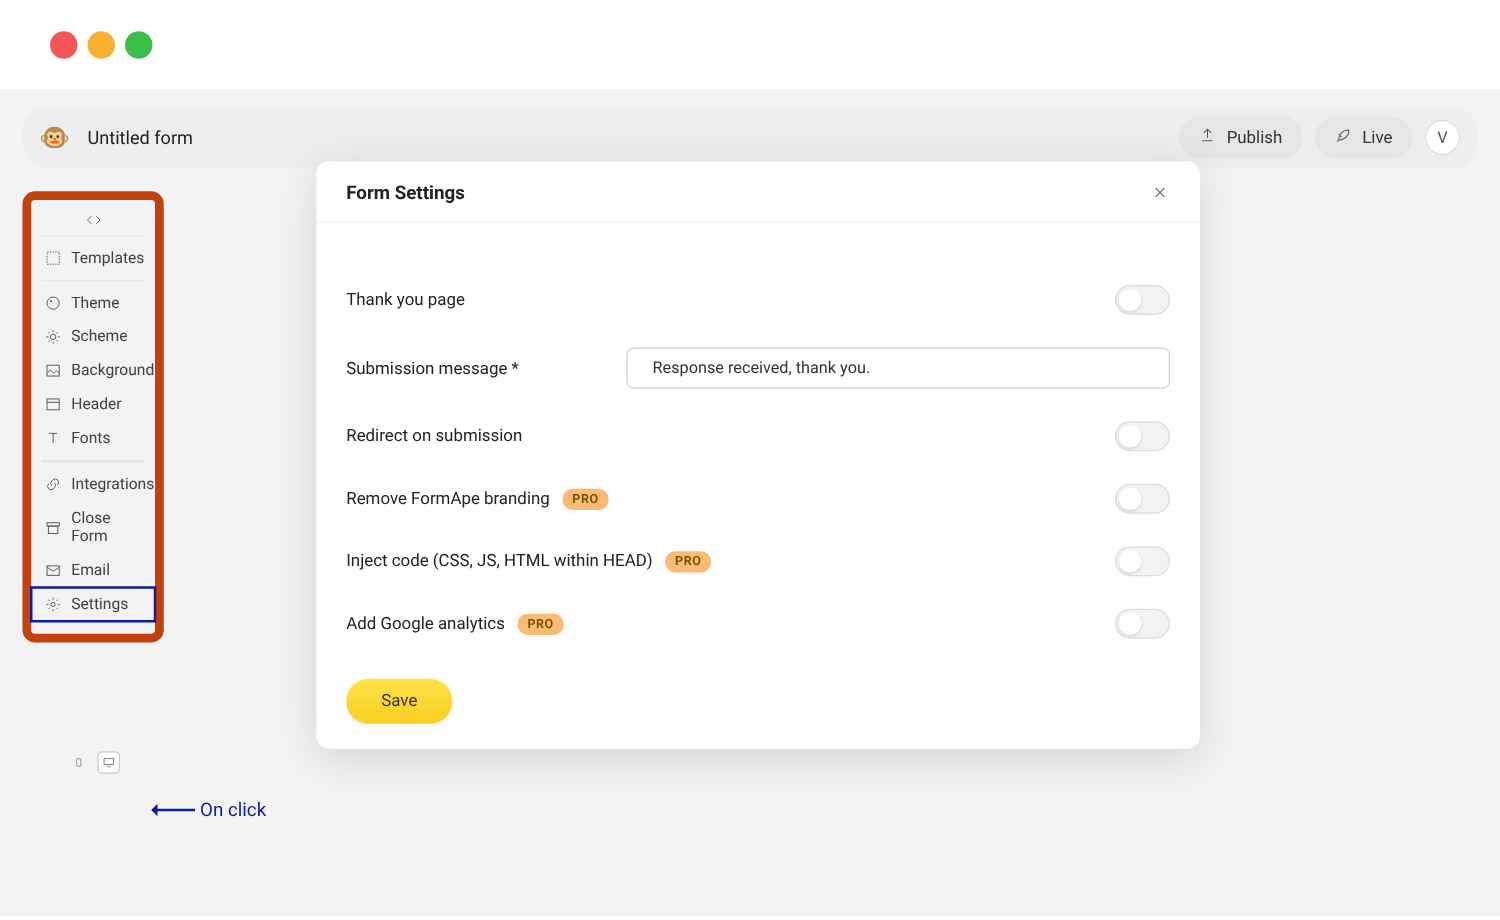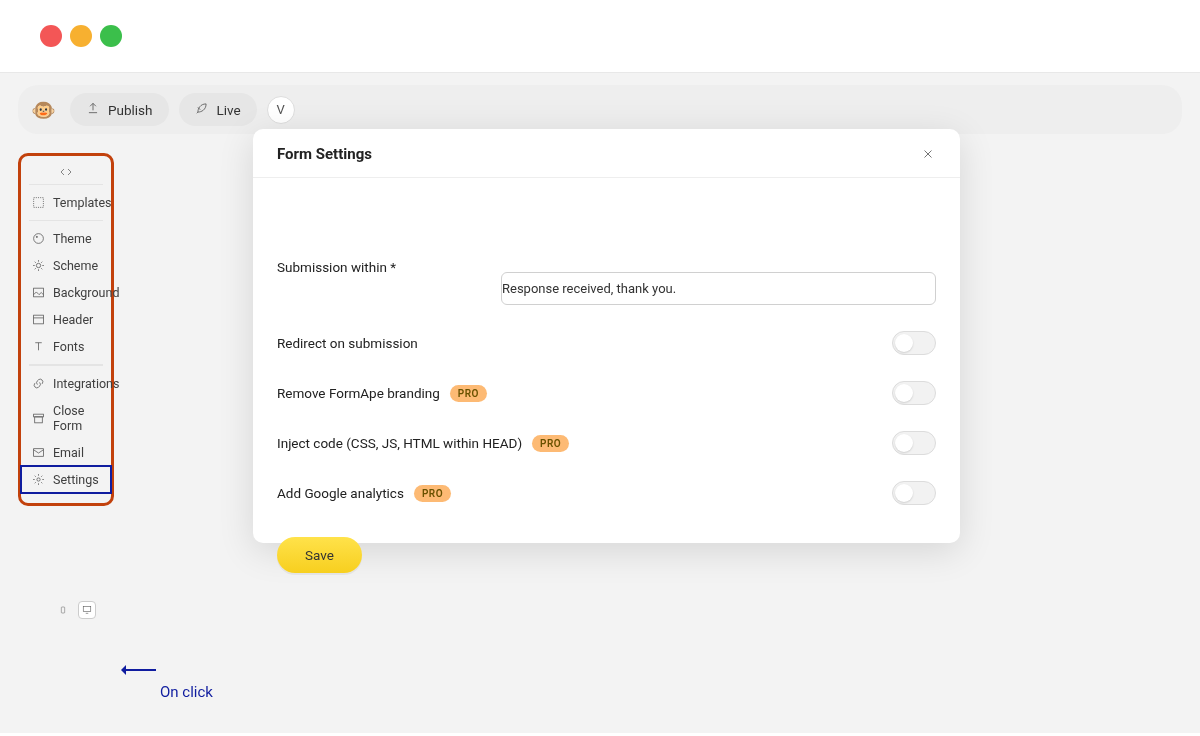--- a/index.html
+++ b/index.html
@@ -13,45 +13,45 @@
 
   .app-body { background: #f3f3f3; padding: 12px 18px 20px 18px; position: relative; height: calc(736px - 76px); }
 
   .topbar { display: flex; align-items: center; background: #eeeeee; border-radius: 20px; padding: 8px 14px; gap: 14px; }
   .monkey { width: 24px; height: 24px; font-size: 20px; display:flex; align-items:center; justify-content:center; }
   .form-title { font-size: 14.5px; color: #222; flex: 1; }
   .top-actions { display:flex; gap: 10px; align-items:center; }
   .pill { background: #e6e6e6; border-radius: 18px; padding: 8px 16px; font-size: 13.5px; color: #333; display:flex; align-items:center; gap:8px; cursor:pointer; }
   .avatar { width: 28px; height: 28px; border-radius:50%; display:flex; align-items:center; justify-content:center; font-size:13px; color:#555; border:1px solid #ddd; background:#fff; }
 
-  .sidebar { position: absolute; left: 18px; top: 80px; width: 96px; background:#f3f3f3; border:3px solid #c2410c; border-radius:10px; padding: 6px 0 6px 0; }
+  .sidebar { position: absolute; left: 18px; top: 80px; width: 113px; background:#f3f3f3; border:7px solid #c2410c; border-radius:10px; padding: 6px 0 6px 0; }
   .sb-header { display:flex; justify-content:center; padding: 4px 0 6px 0; font-size:13px; color:#666; }
   .sb-group { padding: 4px 0; }
   .sb-divider { border:none; border-top:1px solid #e4e4e4; margin: 0 8px; }
   .sb-item { display:flex; align-items:center; gap:8px; padding: 6px 10px; font-size:12.5px; color:#404040; cursor:pointer; }
   .sb-item .ic { width:14px; height:14px; display:flex; align-items:center; justify-content:center; flex-shrink:0; }
   .sb-item.highlight { outline: 2px solid #0f1c9f; outline-offset: -1px; position: relative; z-index: 5; }
   .footer-toggle { display:flex; justify-content:center; gap:6px; padding-top:18px; }
   .dev-btn { width:18px; height:18px; border:1px solid #ccc; border-radius:4px; display:flex; align-items:center; justify-content:center; font-size:10px; color:#555; cursor:pointer; background:#fff; }
   .dev-btn.inactive { background:transparent; border-color:transparent; }
 
   .annotation { position:absolute; left:122px; top:566px; display:flex; align-items:center; gap:4px; z-index:6; }
   .arrow-line { width:34px; height:2px; background:#0f1c9f; position:relative; }
   .arrow-line::before { content:""; position:absolute; left:-6px; top:-4px; border:5px solid transparent; border-right-color:#0f1c9f; }
-  .annotation-text { color:#0f1c9f; font-size:15px;margin-top:44px; }
-
-  .modal { position:absolute; left:253px; top:56px; width:707px; height:414px; background:#fff; border-radius:10px; box-shadow: 0 8px 36px rgba(0,0,0,0.12); display:flex; flex-direction:column; z-index:10; }
+  .annotation-text { color:#0f1c9f; font-size:15px; }
+
+  .modal { position:absolute; left:253px; top:56px; width:707px; height:470px; background:#fff; border-radius:10px; box-shadow: 0 8px 36px rgba(0,0,0,0.12); display:flex; flex-direction:column; z-index:10; }
   .modal-header { display:flex; align-items:center; justify-content:space-between; padding: 16px 24px 14px 24px; border-bottom:1px solid #eee; }
   .modal-title { font-size:15px; font-weight:700; color:#222; }
   .close-x { cursor:pointer; color:#555; width:16px; height:16px; display:flex; align-items:center; justify-content:center; }
   .modal-body { padding: 50px 24px 0 24px; flex:1; }
   .row { display:flex; align-items:center; margin-bottom: 26px; }
   .row-label { width: 224px; flex-shrink:0; font-size:13.5px; color:#222; display:flex; align-items:center; gap:10px; }
   .row-content { flex:1; display:flex; align-items:center; justify-content:flex-end; }
-  .input-text { flex:1; border:1px solid #d0d0d0; border-radius:6px; padding: 8px 0; font-size:13px; color:#333;margin-top:44px; }
+  .input-text { flex:1; border:1px solid #d0d0d0; border-radius:6px; padding: 8px 20px; font-size:13px; color:#333; }
   .row-input .row-content { justify-content:flex-start; }
   .toggle { width:44px; height:24px; border-radius:14px; border:1px solid #dcdcdc; background:#f2f2f2; position:relative; cursor:pointer; }
   .toggle::after { content:""; position:absolute; left:2px; top:2px; width:18px; height:18px; background:#fff; border-radius:50%; box-shadow:0 1px 2px rgba(0,0,0,0.15); }
   .pro-badge { background:#fdba74; color:#6a5200; font-size:10px; font-weight:600; letter-spacing:0.5px; padding: 3px 8px; border-radius: 10px; }
   .save-btn { background: linear-gradient(#ffe24a,#f7cf1f); border:none; border-radius: 20px; padding: 10px 28px; font-size:13.5px; color:#333; cursor:pointer; margin-top: 6px; box-shadow: 0 2px 0 rgba(0,0,0,0.05); }
 
   svg { stroke: #555; stroke-width:1.4; fill:none; }
 </style>
 </head>
 <body>
@@ -59,20 +59,21 @@
 <div class="window-chrome">
   <div class="traffic-light red"></div>
   <div class="traffic-light yellow"></div>
   <div class="traffic-light green"></div>
 </div>
 
 <div class="app-body">
 
   <div class="topbar">
     <div class="monkey">🐵</div>
+    <div class="form-title">Untitled form</div>
     <div class="top-actions">
       <div class="pill">
         <span><svg width="14" height="14" viewBox="0 0 24 24">
               <path d="M12 16V4M7 9l5-5 5 5M5 20h14"></path>
             </svg></span>
         <span>Publish</span>
       </div>
       <div class="pill">
         <span><svg width="14" height="14" viewBox="0 0 24 24">
               <path d="M5 19c0-6 4-14 14-14-0 10-8 14-14 14zM5 19l-2 2M9 15l-4-4"></path>
@@ -211,23 +212,29 @@
     <div class="modal-header">
       <div class="modal-title">Form Settings</div>
       <div class="close-x">
         <svg width="14" height="14" viewBox="0 0 24 24">
             <path d="M6 6l12 12M18 6L6 18"></path>
           </svg>
       </div>
     </div>
     <div class="modal-body">
 
+      <div class="row">
+        <div class="row-label">Thank you page</div>
+        <div class="row-content">
+            <div class="toggle"></div>
+          </div>
+      </div>
 
       <div class="row row-input">
-        <div class="row-label">Submission within *</div>
+        <div class="row-label">Submission message *</div>
         <div class="row-content">
           <input class="input-text" value="Response received, thank you." style="">
         </div>
       </div>
 
       <div class="row">
         <div class="row-label">Redirect on submission</div>
         <div class="row-content">
             <div class="toggle"></div>
           </div>

